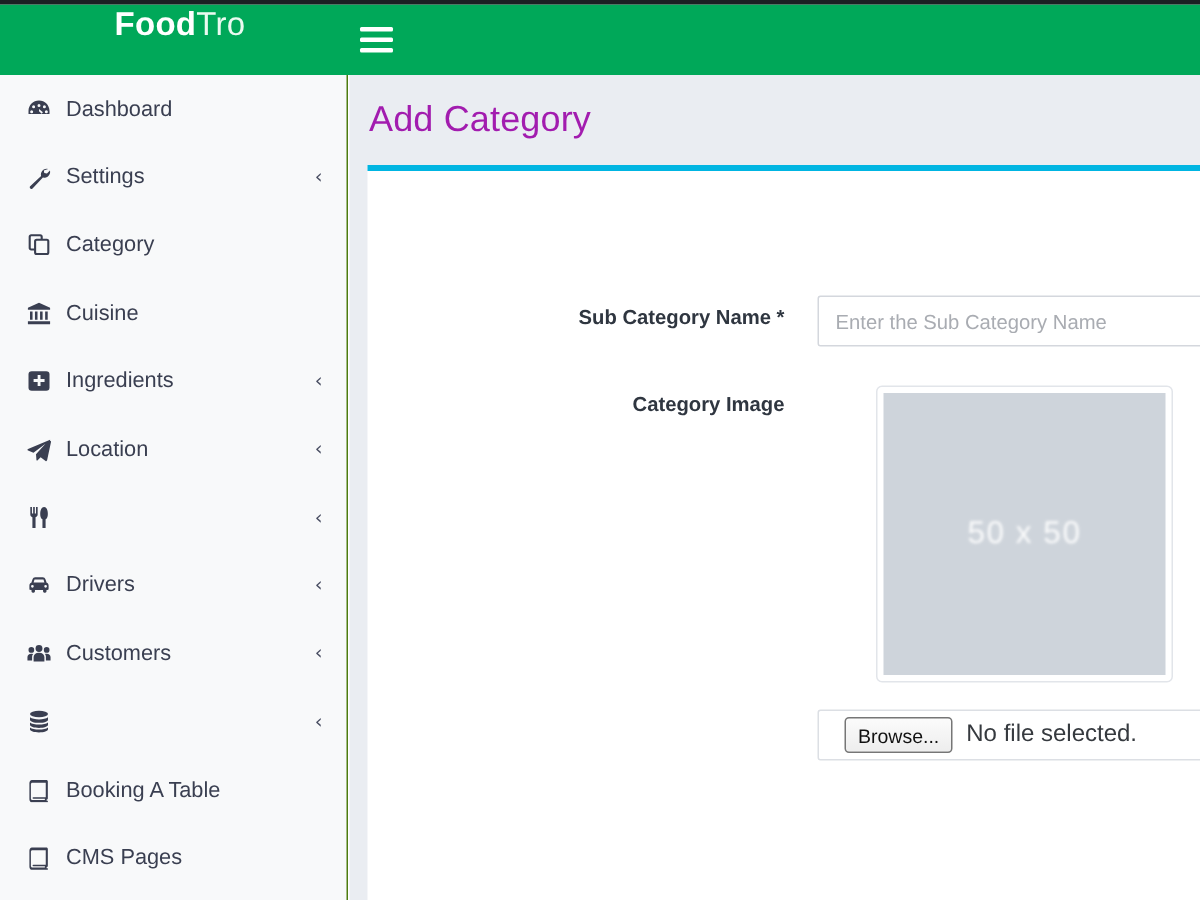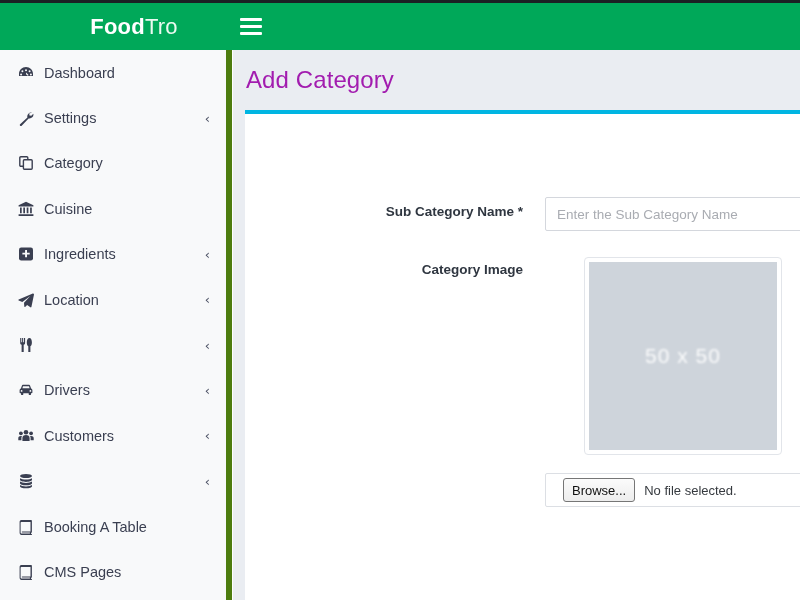--- a/index.html
+++ b/index.html
@@ -25,23 +25,23 @@
   }
 
   
   .topbar {
     position: absolute; top: 3px; left: 0;
     width: 800px; height: 47px;
     background: #00a859;
     z-index: 40;
   }
   .brand {
-    position: absolute; left: 18px; top: 0;
+    position: absolute; left: 4px; top: 0;
     width: 232px; height: 47px;
-    display: flex; align-items: center; justify-content: center;
+    display: flex; align-items: flex-start; justify-content: center;
     color: #ffffff;
     font-size: 22px;
     letter-spacing: 0.2px;
     white-space: nowrap;
   }
   .brand .b-strong { font-weight: 700; color: #ffffff; }
   .brand .b-light  { font-weight: 400; color: #eafaf0; }
 
   .hamburger {
     position: absolute; left: 240px; top: 13px;
@@ -52,21 +52,21 @@
   .hamburger i {
     display: block; height: 3px; width: 22px;
     background: #ffffff; border-radius: 1px;
   }
 
   
   .sidebar {
     position: absolute; left: 0; top: 50px;
     width: 232px; height: 550px;
     background: #f8f9fa;
-    border-right: 6px solid #4d7c0f;
+    border-right: 1px solid #4d7c0f;
     overflow: hidden;
   }
   .nav-item {
     position: relative;
     height: 45.4px;
     display: flex; align-items: center;
     padding: 0 14px 0 18px;
     color: #3a3f51;
     font-size: 14.5px;
     cursor: pointer;
@@ -199,21 +199,21 @@
     border: 1px solid #767676;
     border-radius: 3px;
     background: linear-gradient(#fbfbfb, #ededed);
     font-family: "Liberation Sans", sans-serif;
     font-size: 13px;
     color: #111111;
     display: flex; align-items: center;
     cursor: pointer;
   }
   .file-status {
-    font-size: 13px;
+    font-size: 16px;
     color: #363a3f;
     margin-left: 9px;
   }
 </style>
 </head>
 <body>
 
 <div id="app">
 
   <div class="top-strip"></div>

